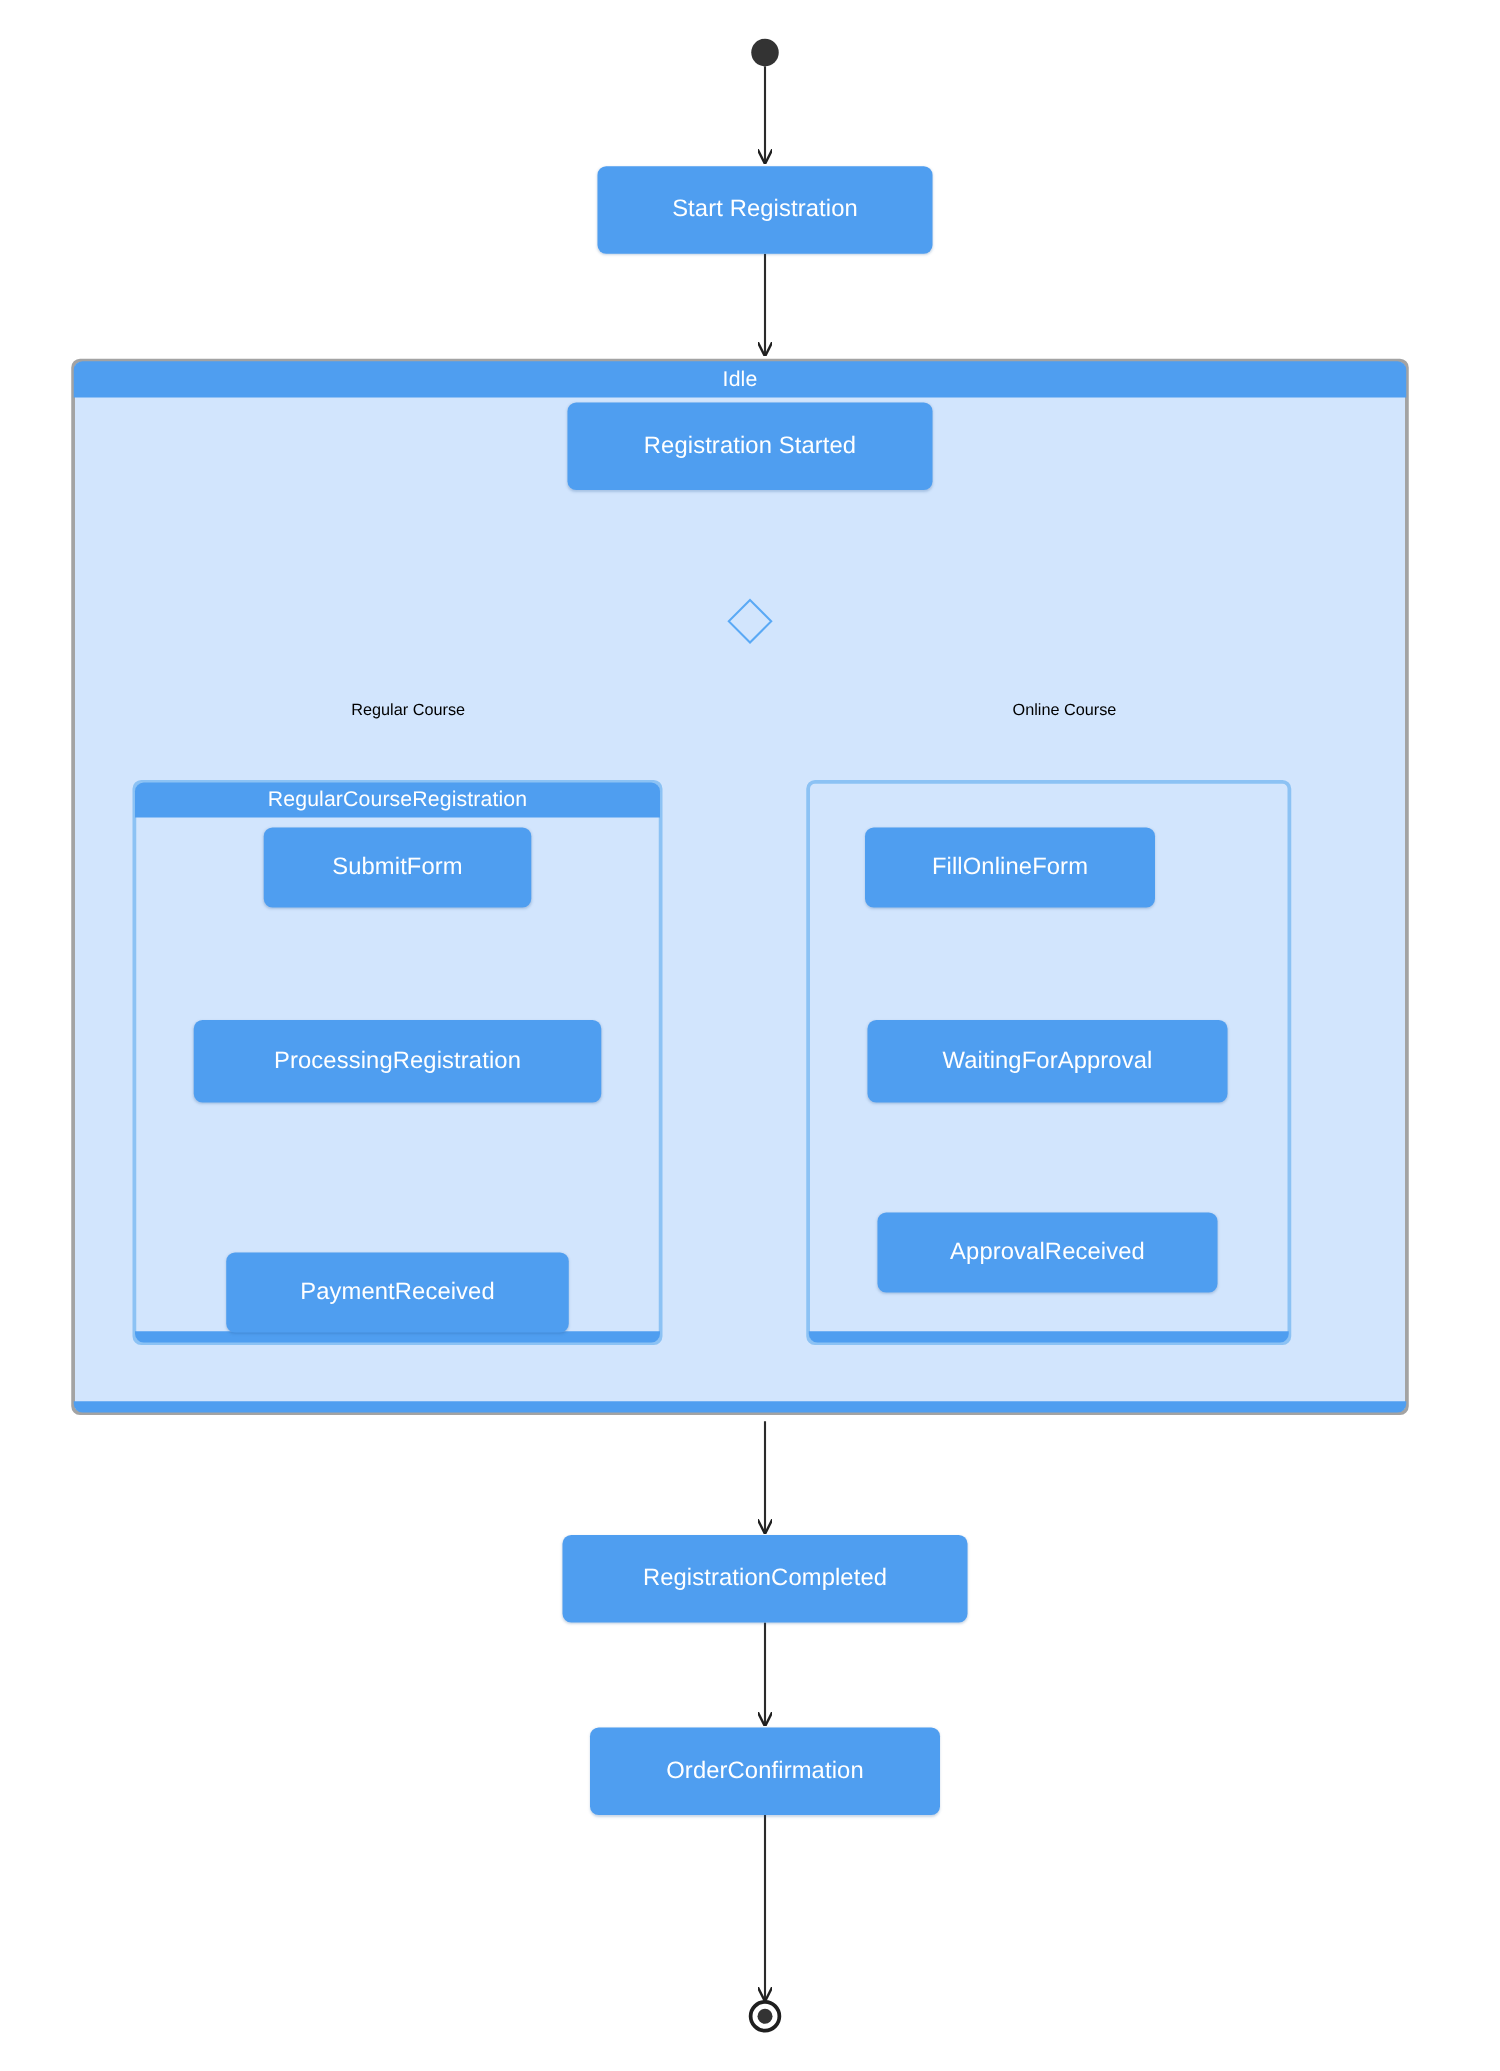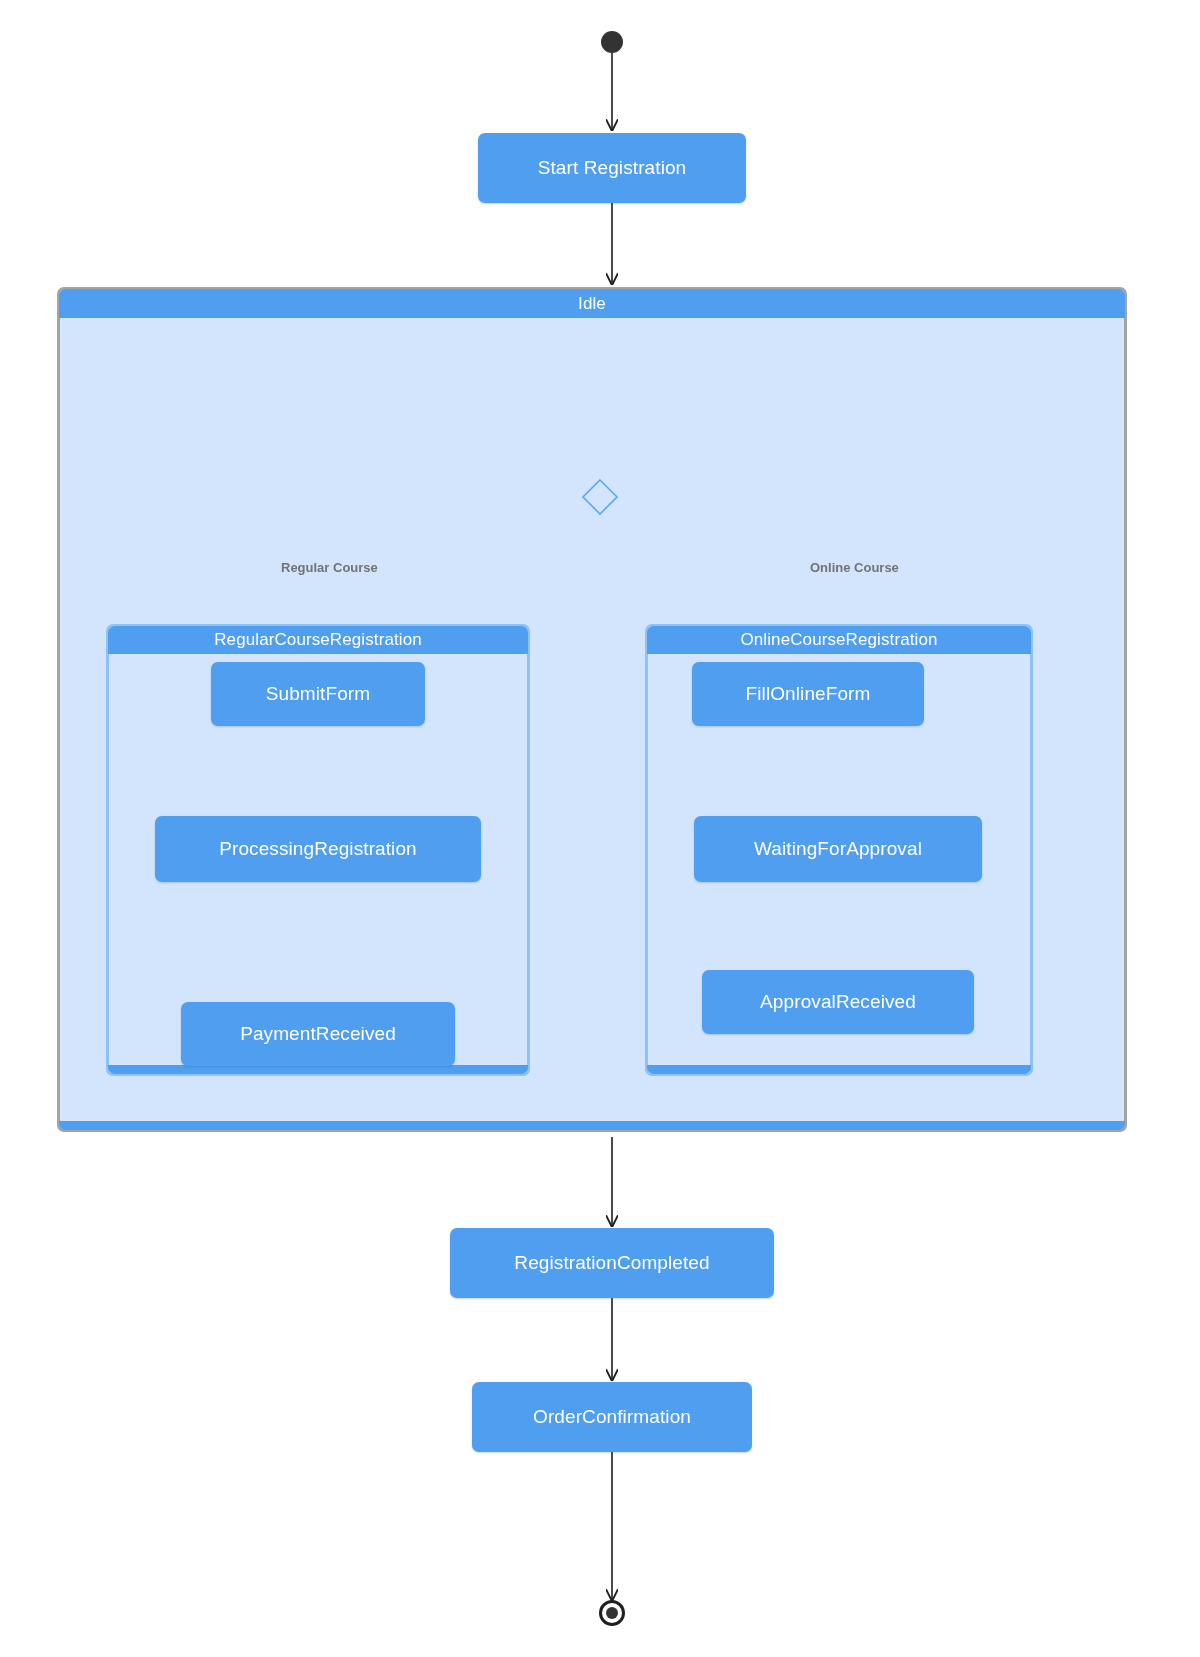--- a/index.html
+++ b/index.html
@@ -114,22 +114,22 @@
   .choice-node {
     position: absolute;
     width: 38px;
     height: 38px;
     z-index: 4;
   }
   
   .edge-label {
     position: absolute;
     font-size: 13px;
-    font-weight: bold;
-    color: #737373;
+    font-weight: normal;
+    color: #000000;
     white-space: nowrap;
     z-index: 5;
   }
 </style>
 </head>
 <body>
 
 <div id="diagram-root">
 
   <svg id="edge-layer" viewBox="0 0 1200 1657" width="1200" height="1657" xmlns="http://www.w3.org/2000/svg">
@@ -172,20 +172,23 @@
     <span>Start Registration</span>
   </div>
 
   <div class="composite outer" style="left:57px; top:287px; width:1070px; height:845px;">
     <div class="composite-title">
       <span>Idle</span>
     </div>
     <div class="composite-footbar"></div>
   </div>
 
+  <div class="state-node" style="left:454px; top:322px; width:292px; height:70px;">
+    <span>Registration Started</span>
+  </div>
 
   <div class="choice-node" style="left:581px; top:478px;">
     <svg width="38" height="38" viewBox="0 0 38 38" xmlns="http://www.w3.org/2000/svg">
       <polygon points="19,2 36,19 19,36 2,19" fill="#d2e5fd" stroke="#5aa9f5" stroke-width="1.6"></polygon>
     </svg>
   </div>
 
   <div class="edge-label" style="left:281px; top:560px;">Regular Course</div>
   <div class="edge-label" style="left:810px; top:560px;">Online Course</div>
 
@@ -202,23 +205,20 @@
 
   <div class="state-node" style="left:155px; top:816px; width:326px; height:66px;">
     <span>ProcessingRegistration</span>
   </div>
 
   <div class="state-node" style="left:181px; top:970px; width:274px; height:64px;margin-top:32px;">
     <span>PaymentReceived</span>
   </div>
 
   <div class="composite inner" style="left:645px; top:624px; width:388px; height:452px;">
-    <div class="composite-title">
-      <span>OnlineCourseRegistration</span>
-    </div>
     <div class="composite-footbar"></div>
   </div>
 
   <div class="state-node" style="left:692px; top:662px; width:232px; height:64px;">
     <span>FillOnlineForm</span>
   </div>
 
   <div class="state-node" style="left:694px; top:816px; width:288px; height:66px;">
     <span>WaitingForApproval</span>
   </div>

